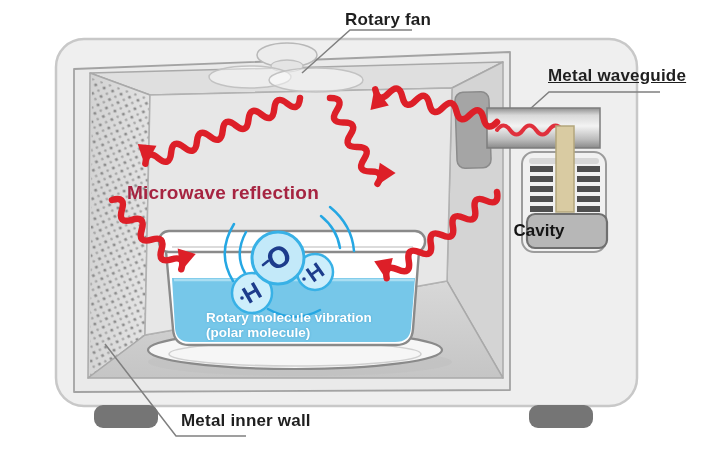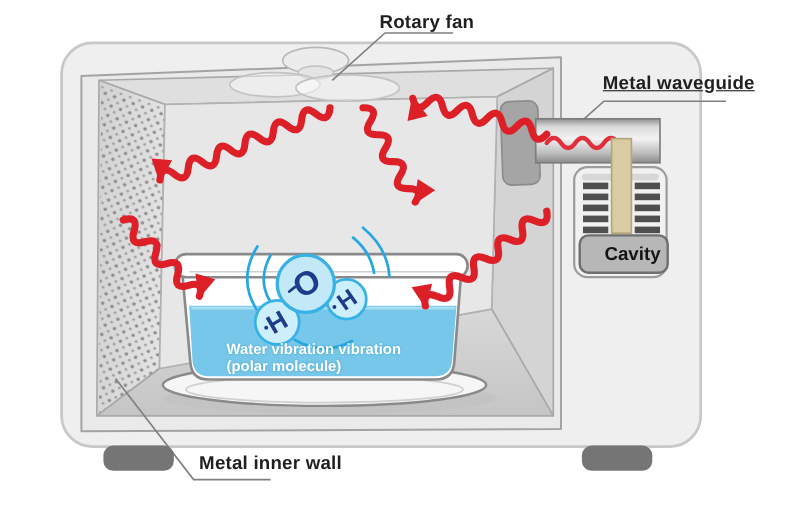--- a/index.html
+++ b/index.html
@@ -15,21 +15,21 @@
   .lbl-reflection{
     position:absolute;font-weight:bold;color:#a62441;
     font-size:19px;white-space:nowrap;letter-spacing:.2px;
   }
   .water-caption{
     position:absolute;left:206px;top:310px;color:#ffffff;font-weight:bold;
     font-size:13.5px;line-height:15px;white-space:nowrap;
     text-shadow:0 0 2px rgba(40,140,190,.55);
   }
   .cavity-label{
-    position:absolute;left:535px;top:214px;width:80px;height:34px;
+    position:absolute;left:499px;top:214px;width:80px;height:34px;
     display:flex;align-items:center;justify-content:center;
     font-size:17px;font-weight:bold;color:#141414;
   }
 </style>
 </head>
 <body>
 
 <div class="stage">
 
 <svg width="720" height="475" viewBox="0 0 720 475">
@@ -168,19 +168,20 @@
 
   <g fill="#757575">
     <rect x="94" y="405" width="64" height="23" rx="9"></rect>
     <rect x="529" y="405" width="64" height="23" rx="9"></rect>
   </g>
 </svg>
 
 <div class="lbl" style="left:345px;top:10px;text-align:center;">Rotary fan</div>
 <div class="lbl" style="left:548px;top:66px;text-decoration:underline;">Metal waveguide</div>
 <div class="lbl" style="left:181px;top:411px;">Metal inner wall</div>
+<div class="lbl-reflection" style="left:127px;top:182px;">Microwave reflection</div>
 <div class="cavity-label">Cavity</div>
 <div class="water-caption">
-  <div>Water vibration vibration</div>
+  <div>Rotary molecule vibration</div>
   <div>(polar molecule)</div>
 </div>
 
 </div>
 
 </body></html>

